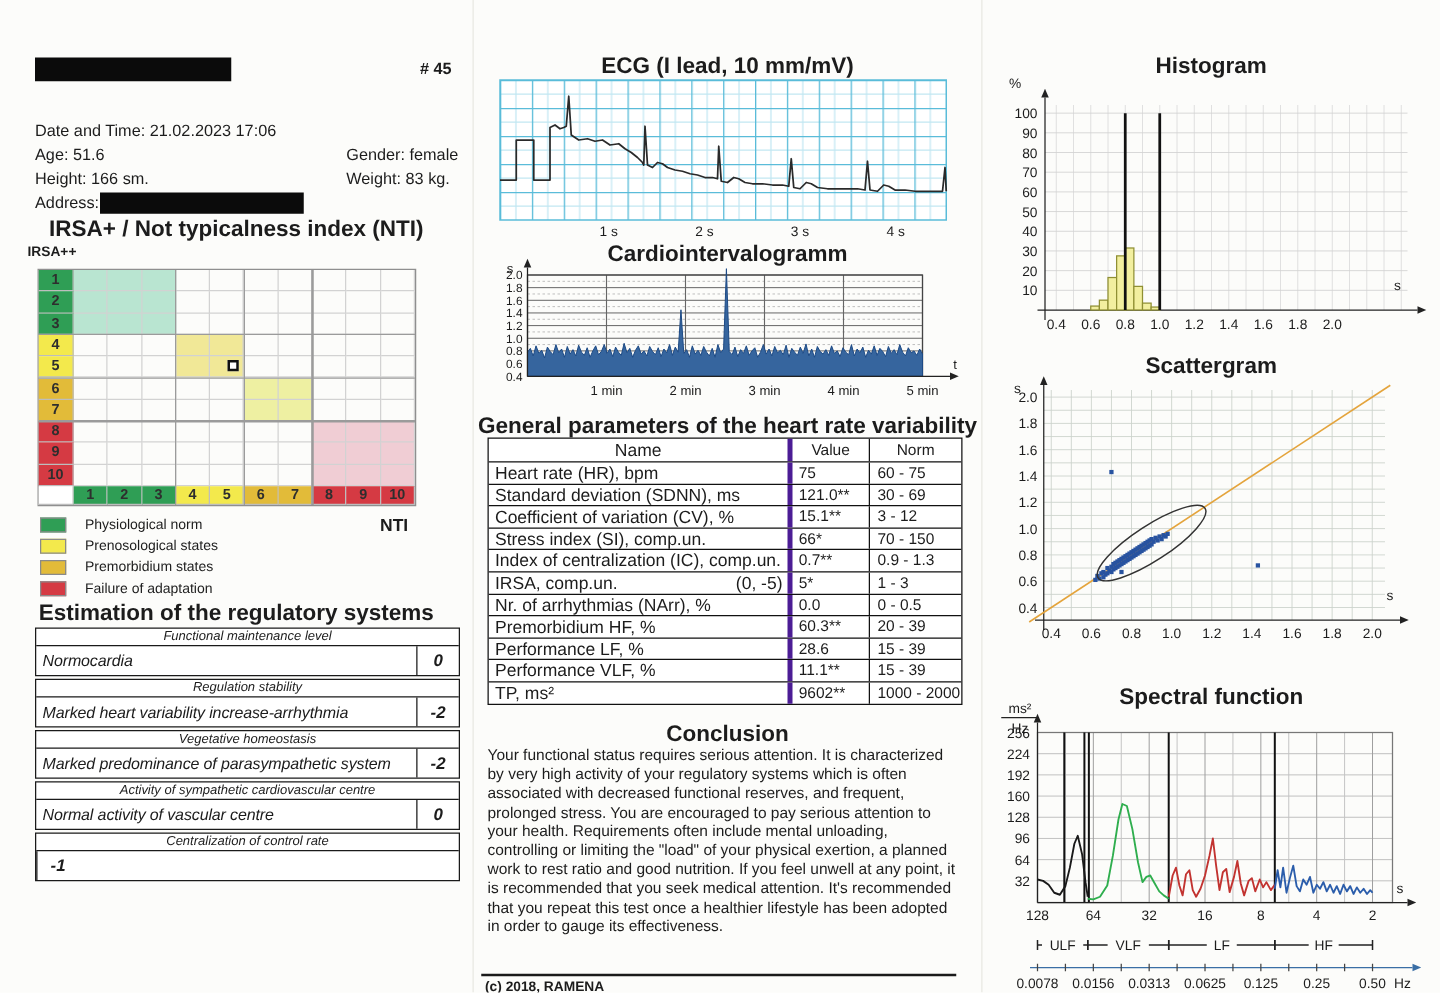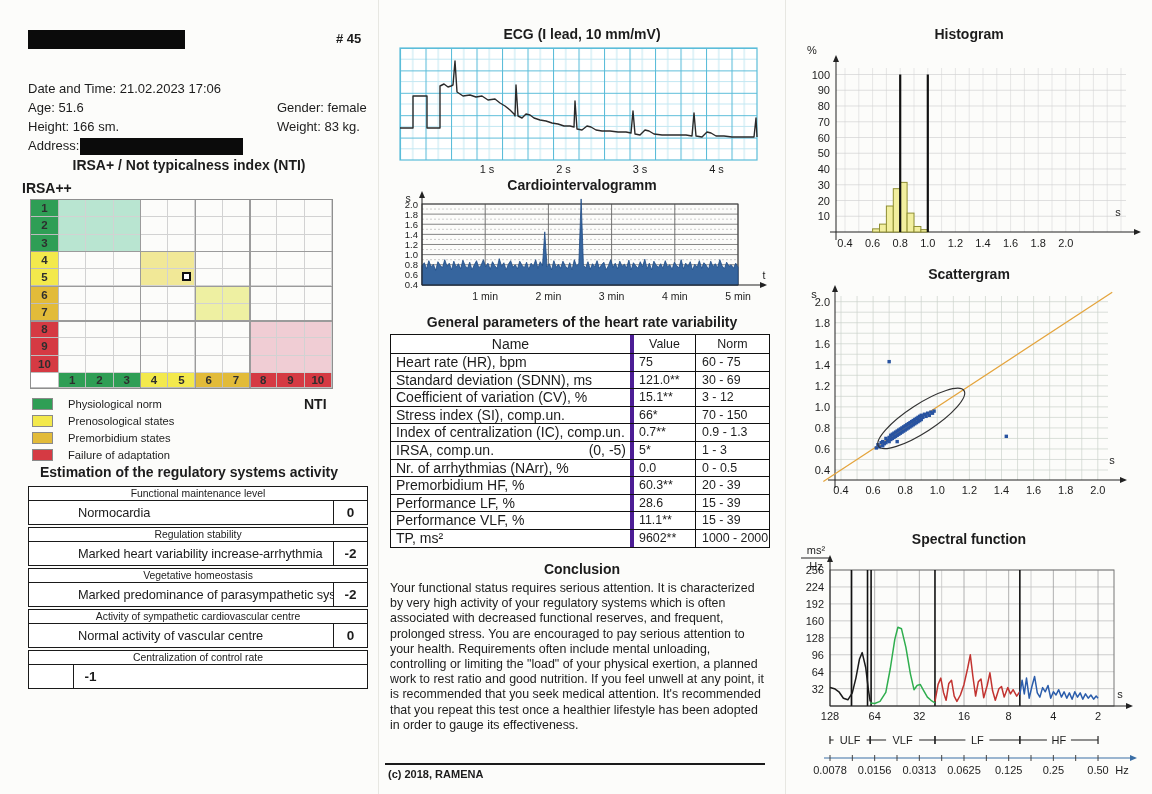--- a/index.html
+++ b/index.html
@@ -1,32 +1,32 @@
 <!DOCTYPE html>
 <html><head>
 <meta charset="utf-8">
 <style>
   html,body{margin:0;padding:0;}
   .page{position:relative;width:1152px;height:794px;background:#fcfcfa;
         font-family:"Liberation Sans",sans-serif;color:#1c1c1c;overflow:hidden;}
-  .col{position:absolute;top:0;height:610px;}
+  .col{position:absolute;top:16px;height:610px;}
   #col-left{left:0;width:378px;}
   #col-mid{left:378px;width:408px;}
   #col-right{left:786px;width:366px;}
   .sep{position:absolute;top:0;width:1px;height:794px;background:#e7e7e2;}
   .abs{position:absolute;}
   .redact{position:absolute;background:#0b0b0b;}
-  .ttl{position:absolute;left:0;right:0;text-align:center;font-weight:bold;font-size:14px;}
+  .ttl{position:absolute;left:0;right:0;text-align:center;font-weight:bold;font-size:18px;}
   .info{position:absolute;font-size:13px;white-space:nowrap;}
   .blbl{font-weight:bold;}
   
-  #reg-table{position:absolute;left:28px;top:486px;width:340px;}
+  #reg-table{position:absolute;left:28px;top:486px;width:340px;font-style:italic;}
   .reg-group{border:1.5px solid #1a1a1a;margin-bottom:2px;background:#fff;}
   .reg-cat{font-size:10.4px;text-align:center;line-height:13px;height:13px;border-bottom:1.2px solid #1a1a1a;}
-  .reg-row{display:flex;height:23px;margin-left:44px;}
+  .reg-row{display:flex;height:23px;}
   .reg-finding{flex:1;font-size:12.8px;line-height:23px;padding-left:5px;letter-spacing:-0.1px;white-space:nowrap;overflow:hidden;}
   .reg-score{width:33px;border-left:1.5px solid #1a1a1a;font-weight:bold;font-size:13.5px;text-align:center;line-height:23px;}
   
   #hrv-table{position:absolute;left:12px;top:334px;width:380px;border:1.6px solid #111;background:#fff;box-sizing:border-box;}
   .hrv-row{display:flex;border-top:1px solid #111;}
   .hrv-row:first-child{border-top:none;}
   .hrv-name{width:243px;border-right:4px solid #4c1d95;padding-left:5px;padding-right:4px;font-size:14px;
             line-height:16.6px;display:flex;justify-content:space-between;box-sizing:border-box;}
   .hrv-val{width:62px;border-right:1px solid #111;padding-left:5px;font-size:12.4px;line-height:16.6px;box-sizing:border-box;}
   .hrv-norm{flex:1;padding-left:6px;font-size:12.4px;line-height:16.6px;}
@@ -72,21 +72,21 @@
     <div class="info" style="left:277px;top:119px">
       <span>Weight:</span>
       <span>83 kg.</span>
     </div>
     <div class="info" style="left:28px;top:138px">
       <span>Address:</span>
     </div>
     <div class="redact" style="left:80px;top:138px;width:163px;height:17px"></div>
 
     <div class="ttl" style="top:157px">IRSA+ / Not typicalness index (NTI)</div>
-    <div class="abs blbl" style="left:22px;top:180px;font-size:14px">IRSA++</div>
+    <div class="abs blbl" style="left:22px;top:180px;font-size:11px">IRSA++</div>
 
     <div id="irsa-matrix">
         <div style="position: absolute; left: 28px; top: 0px; width: 81.9px; height: 51.9px; background: rgb(185, 229, 209);"></div>
         <div style="position: absolute; left: 109.9px; top: 51.9px; width: 54.6px; height: 34.6px; background: rgb(241, 232, 151);"></div>
         <div style="position: absolute; left: 164.5px; top: 86.5px; width: 54.6px; height: 34.6px; background: rgb(238, 240, 162);"></div>
         <div style="position: absolute; left: 219.1px; top: 121.1px; width: 81.9px; height: 51.9px; background: rgb(240, 205, 212);"></div>
         <div class="mx-cell" style="left: 28px; top: 0px; width: 27.3px; height: 17.3px;"></div>
         <div class="mx-cell" style="left: 55.3px; top: 0px; width: 27.3px; height: 17.3px;"></div>
         <div class="mx-cell" style="left: 82.6px; top: 0px; width: 27.3px; height: 17.3px;"></div>
         <div class="mx-cell" style="left: 109.9px; top: 0px; width: 27.3px; height: 17.3px;"></div>

